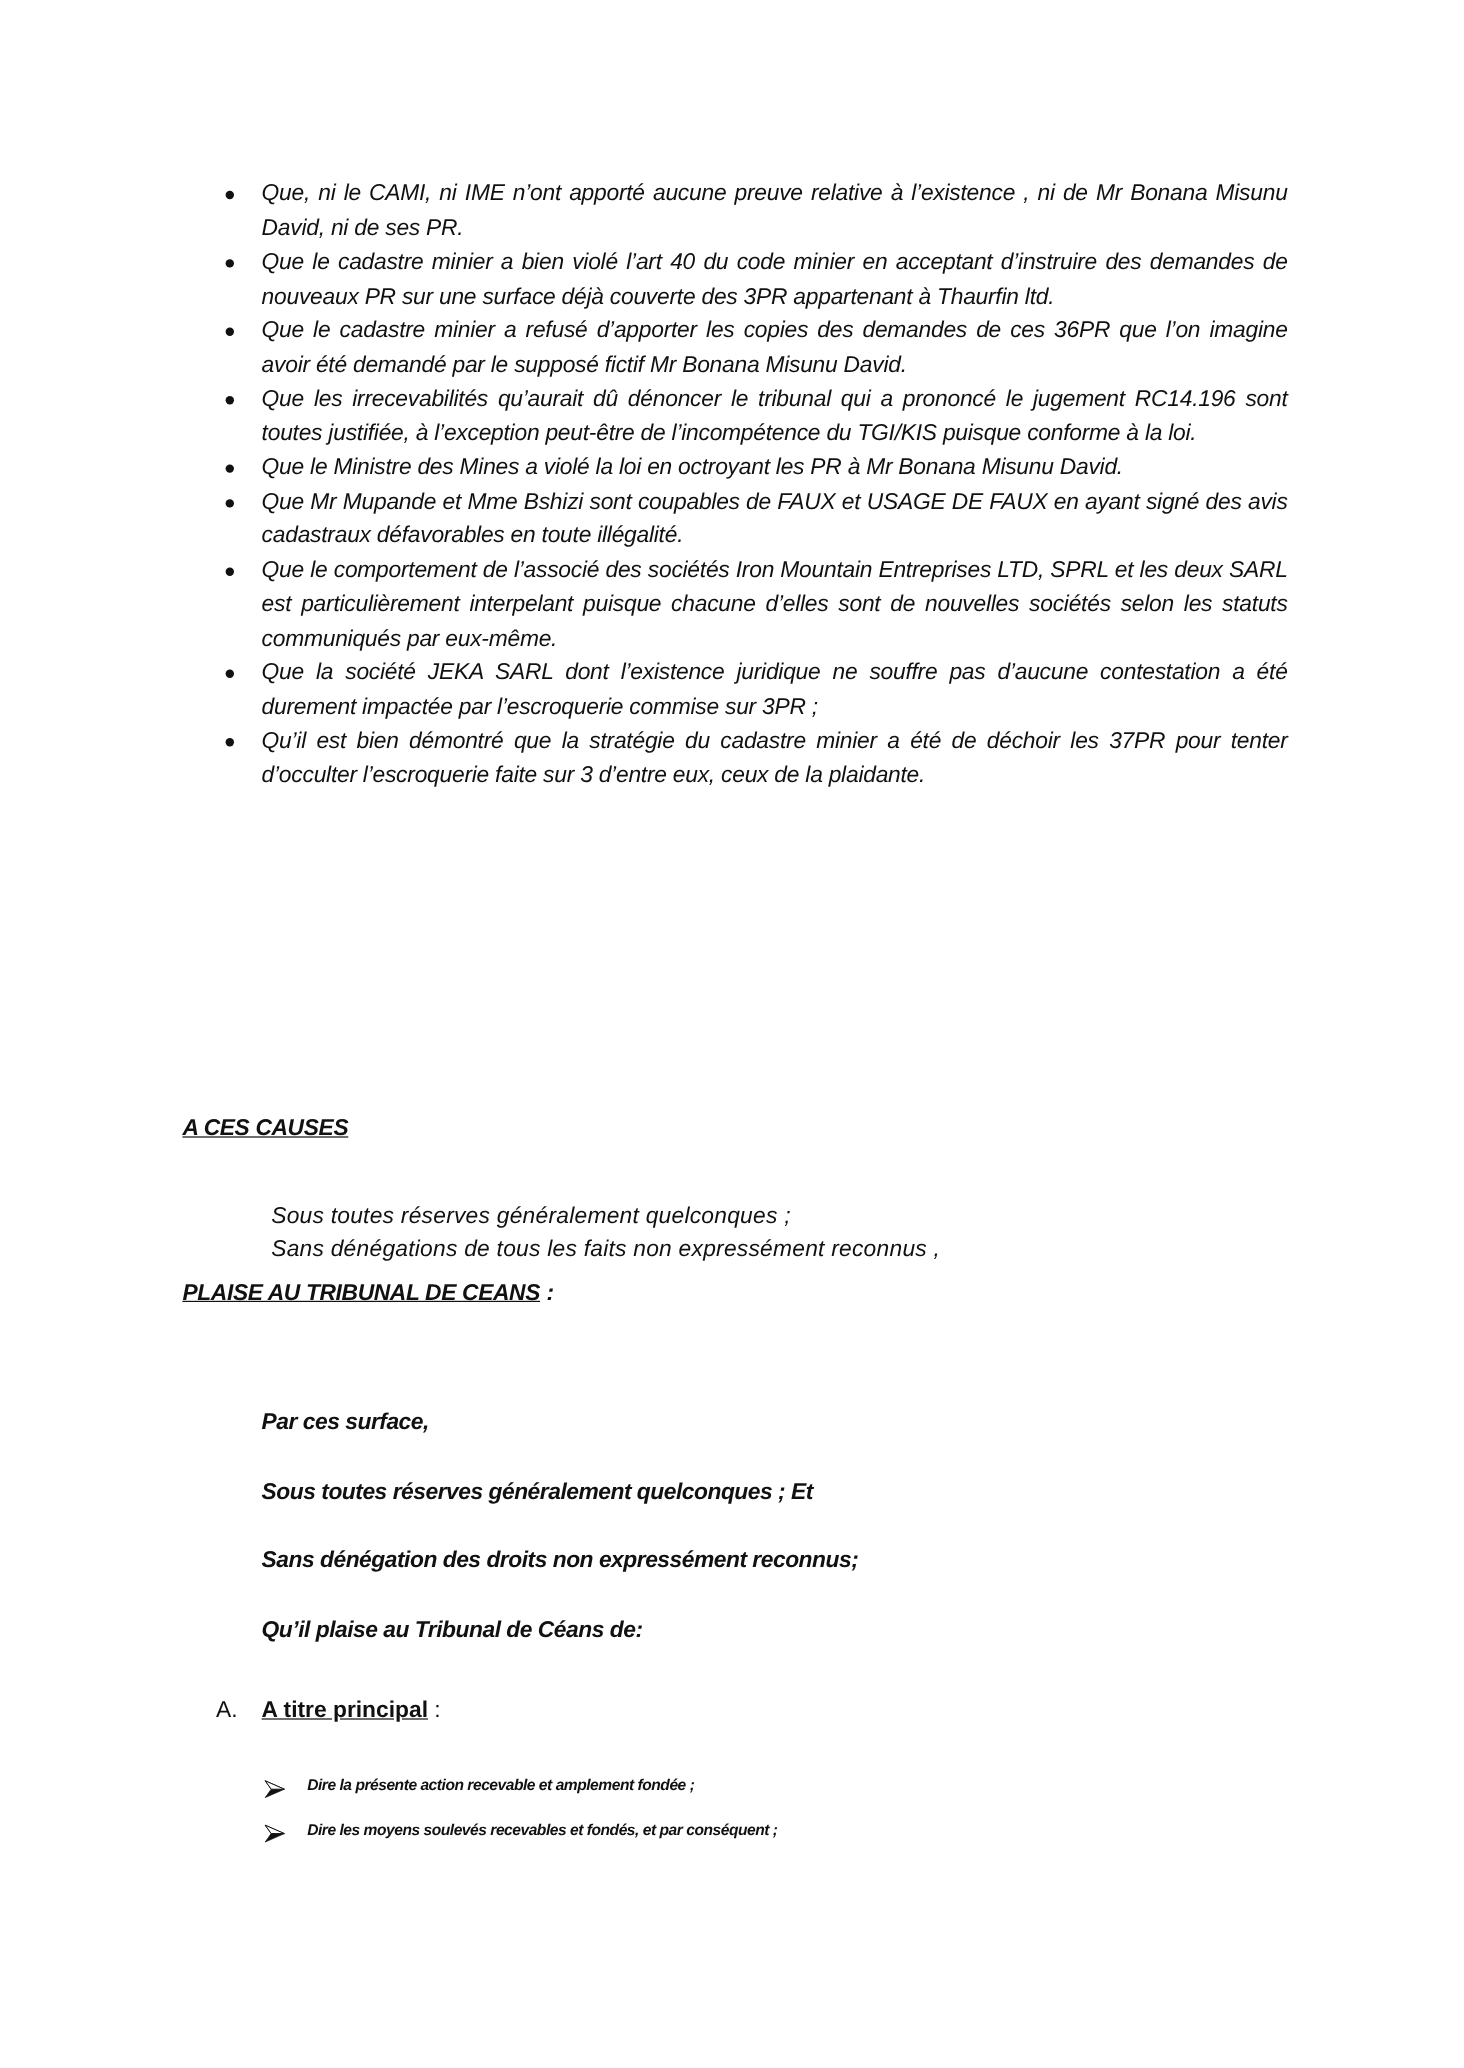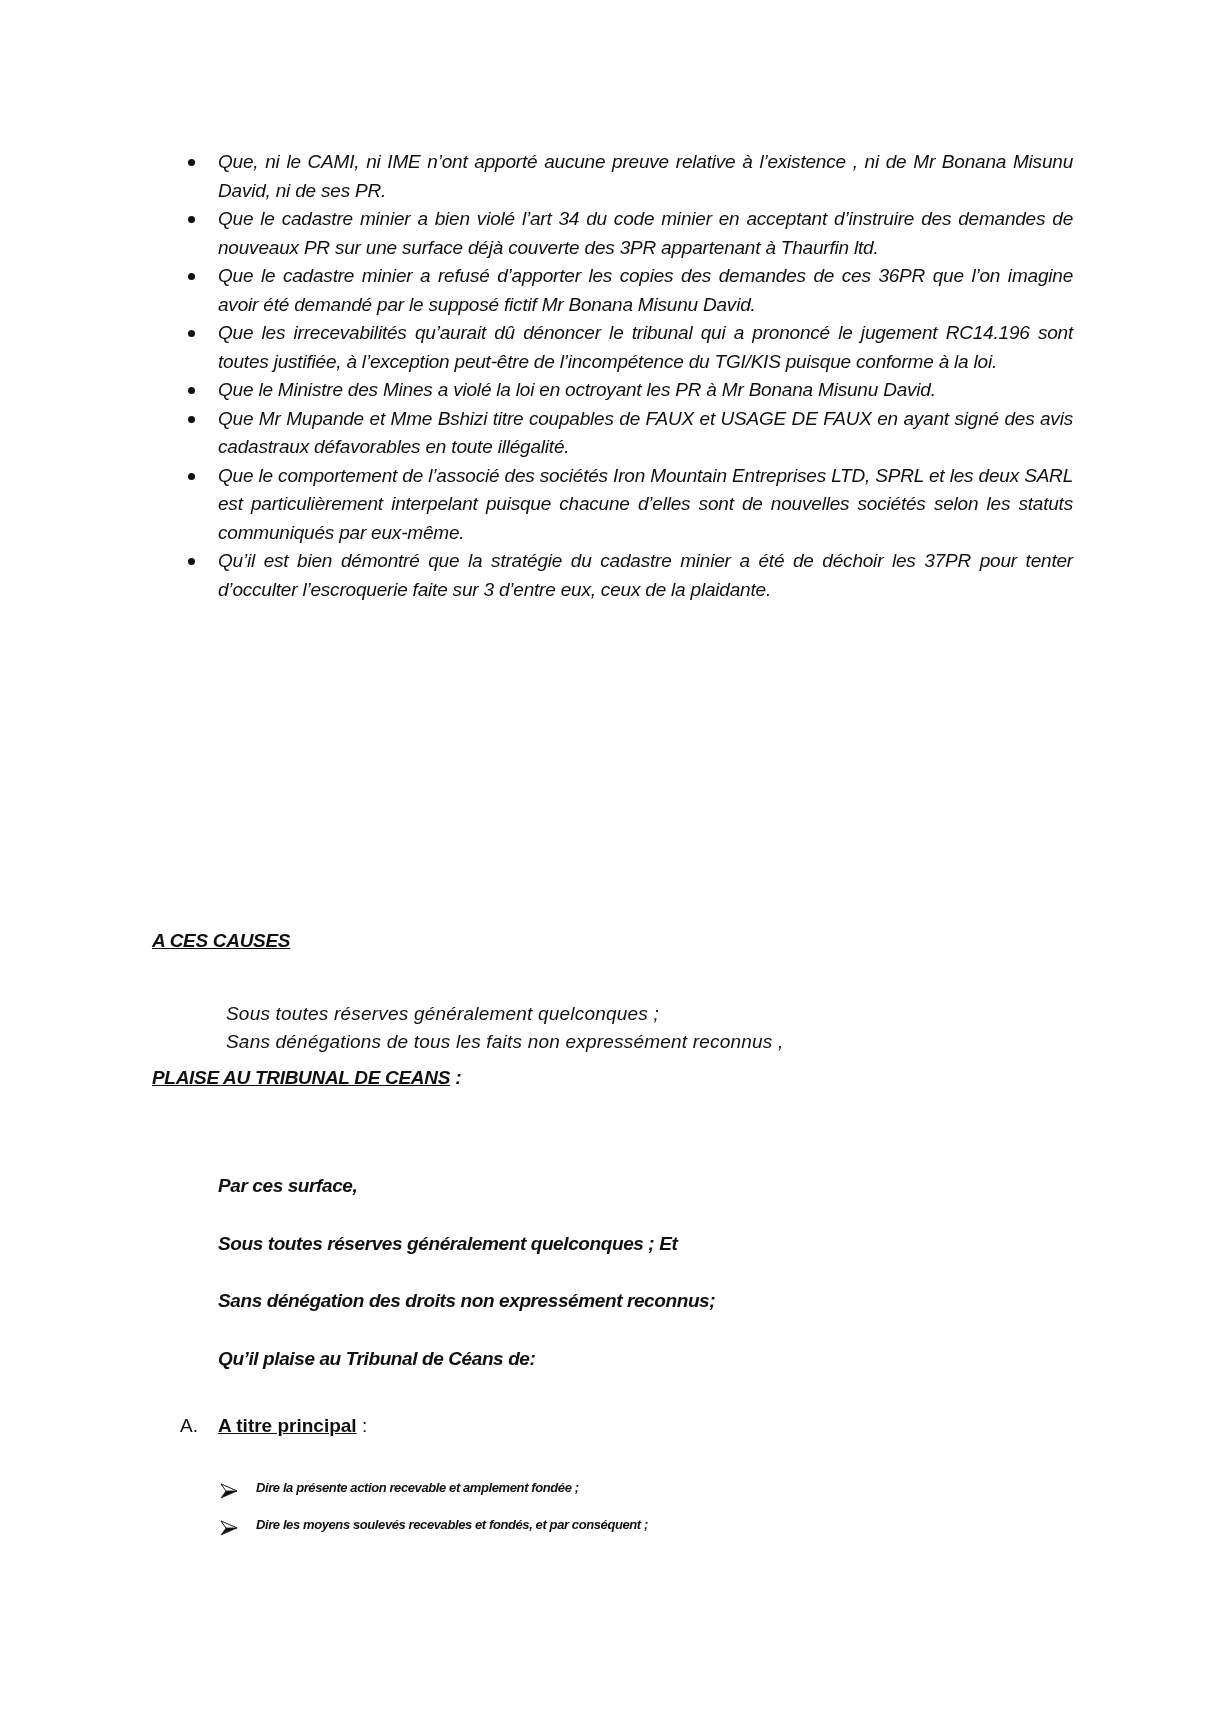--- a/index.html
+++ b/index.html
@@ -19,26 +19,27 @@
   .arrow-line { font-style: italic; font-weight: bold; font-size: 13px; letter-spacing: -0.4px; }
   .arrow-icon { position: absolute; left: -36px; top: 2px; width: 18px; height: 18px; }
 </style>
 </head>
 <body>
 
 <div class="page">
 
   <ul class="bullets txt">
     <li><span class="dot"></span><span>Que, ni le CAMI, ni IME n’ont apporté aucune preuve relative à l’existence , ni de Mr Bonana Misunu David, ni de ses PR.</span></li>
-    <li><span class="dot"></span><span>Que le cadastre minier a bien violé l’art 34 du code minier en acceptant d’instruire des demandes de nouveaux PR sur une surface déjà couverte des 3PR appartenant à Thaurfin ltd.</span></li>
+    <li><span class="dot"></span><span>Que le cadastre minier a bien violé l’art 40 du code minier en acceptant d’instruire des demandes de nouveaux PR sur une surface déjà couverte des 3PR appartenant à Thaurfin ltd.</span></li>
     <li><span class="dot"></span><span>Que le cadastre minier a refusé d’apporter les copies des demandes de ces 36PR que l’on imagine avoir été demandé par le supposé fictif Mr Bonana Misunu David.</span></li>
     <li><span class="dot"></span><span>Que les irrecevabilités qu’aurait dû dénoncer le tribunal qui a prononcé le jugement RC14.196 sont toutes justifiée, à l’exception peut-être de l’incompétence du TGI/KIS puisque conforme à la loi.</span></li>
     <li><span class="dot"></span><span>Que le Ministre des Mines a violé la loi en octroyant les PR à Mr Bonana Misunu David.</span></li>
-    <li><span class="dot"></span><span>Que Mr Mupande et Mme Bshizi titre coupables de FAUX et USAGE DE FAUX en ayant signé des avis cadastraux défavorables en toute illégalité.</span></li>
+    <li><span class="dot"></span><span>Que Mr Mupande et Mme Bshizi sont coupables de FAUX et USAGE DE FAUX en ayant signé des avis cadastraux défavorables en toute illégalité.</span></li>
     <li><span class="dot"></span><span>Que le comportement de l’associé des sociétés Iron Mountain Entreprises LTD, SPRL et les deux SARL est particulièrement interpelant puisque chacune d’elles sont de nouvelles sociétés selon les statuts communiqués par eux-même.</span></li>
+    <li><span class="dot"></span><span>Que la société JEKA SARL dont l’existence juridique ne souffre pas d’aucune contestation a été durement impactée par l’escroquerie commise sur 3PR ;</span></li>
     <li><span class="dot"></span><span>Qu’il est bien démontré que la stratégie du cadastre minier a été de déchoir les 37PR pour tenter d’occulter l’escroquerie faite sur 3 d’entre eux, ceux de la plaidante.</span></li>
   </ul>
 
   <div class="abs heading" style="left:152px; top:930px;">A CES CAUSES</div>
 
   <div class="abs plain-it" style="left:226px; top:983px;">Sous toutes réserves généralement quelconques ;</div>
   <div class="abs plain-it" style="left:226px; top:1011px;font-style:italic;">Sans dénégations de tous les faits non expressément reconnus ,</div>
 
   <div class="abs" style="left:152px; top:1067px; font-size:19px; font-style:italic;">
     <span class="heading">PLAISE AU TRIBUNAL DE CEANS</span><span style="font-weight:bold;"> :</span>

